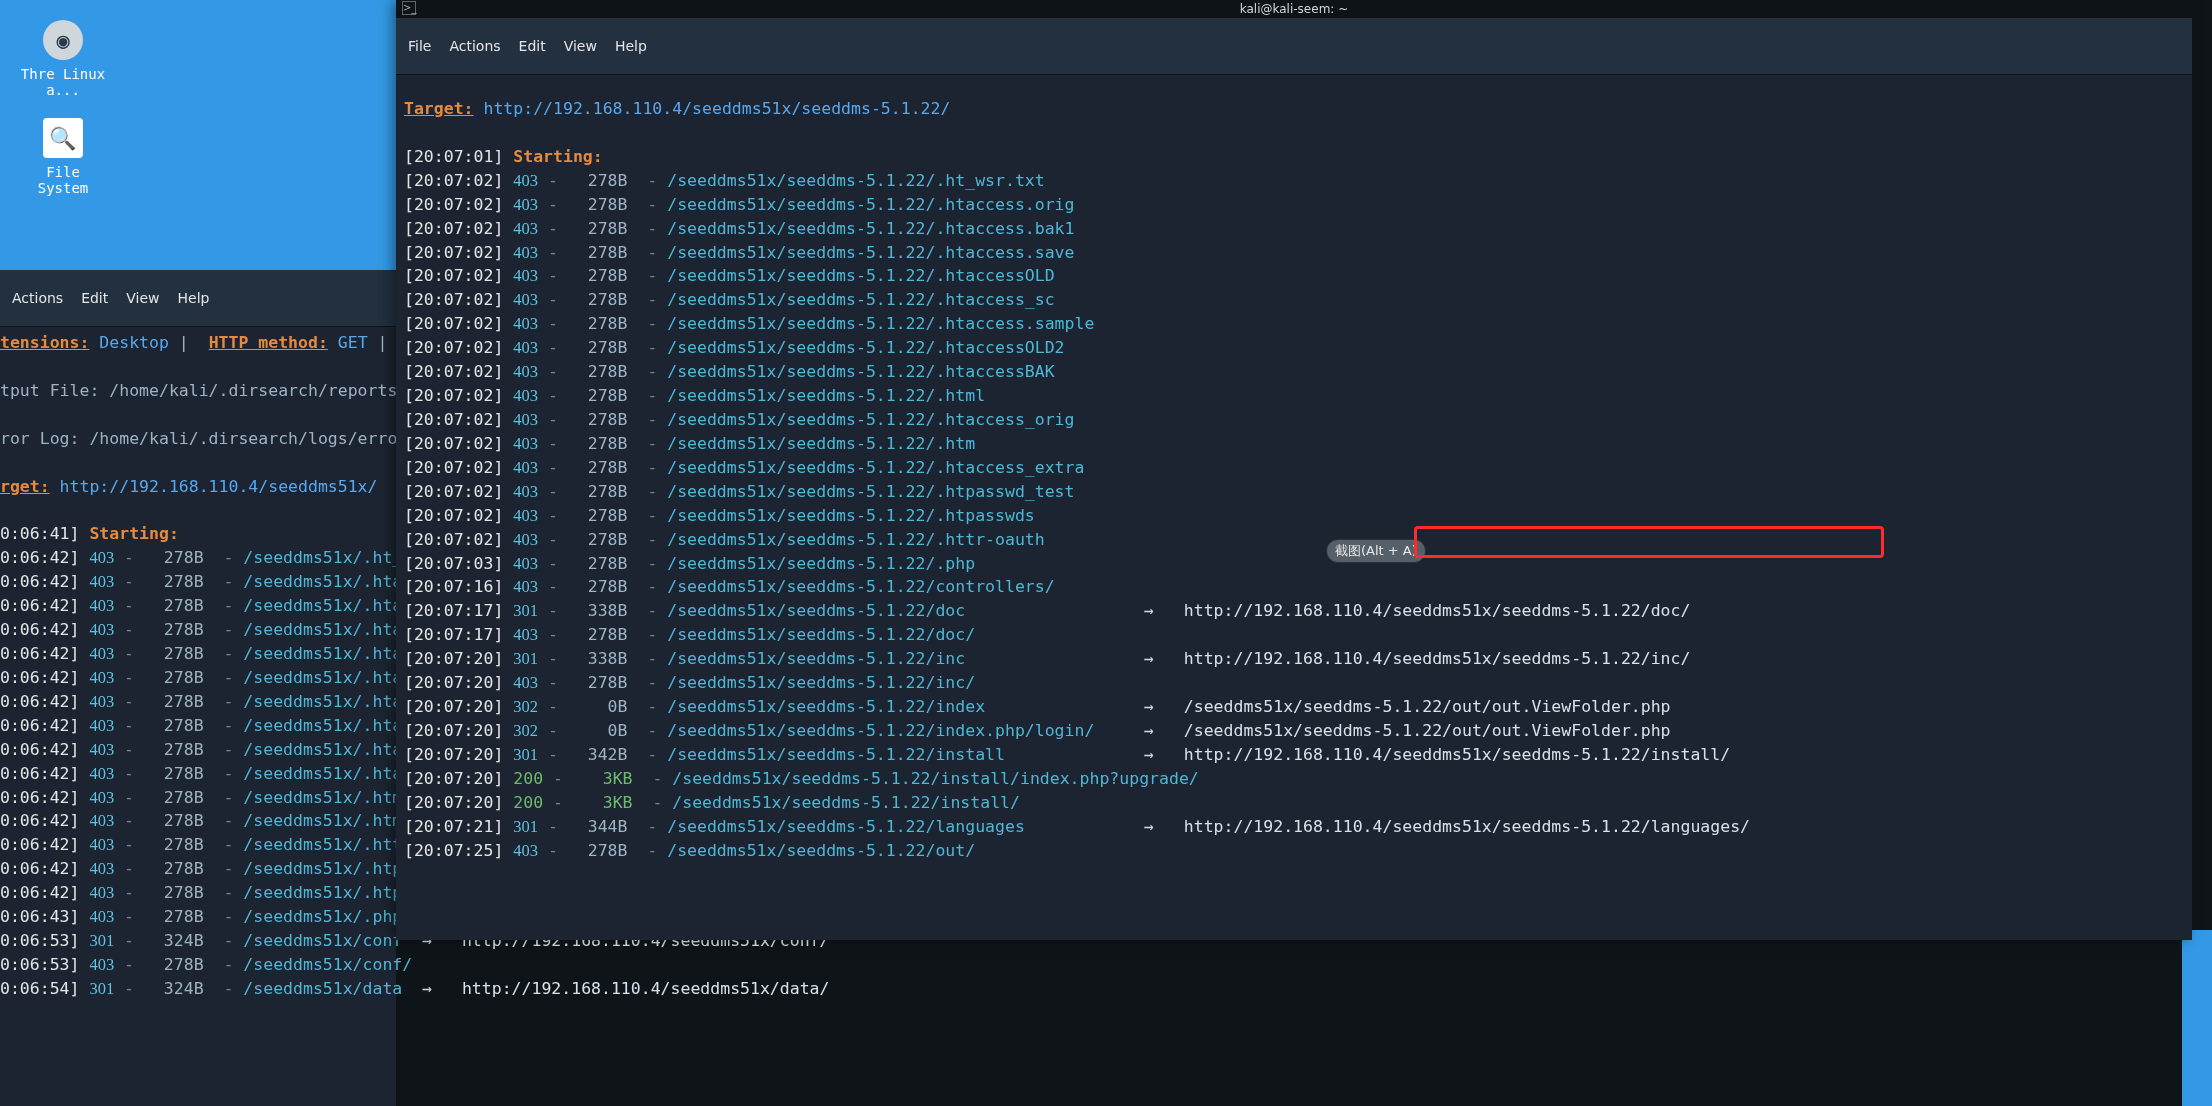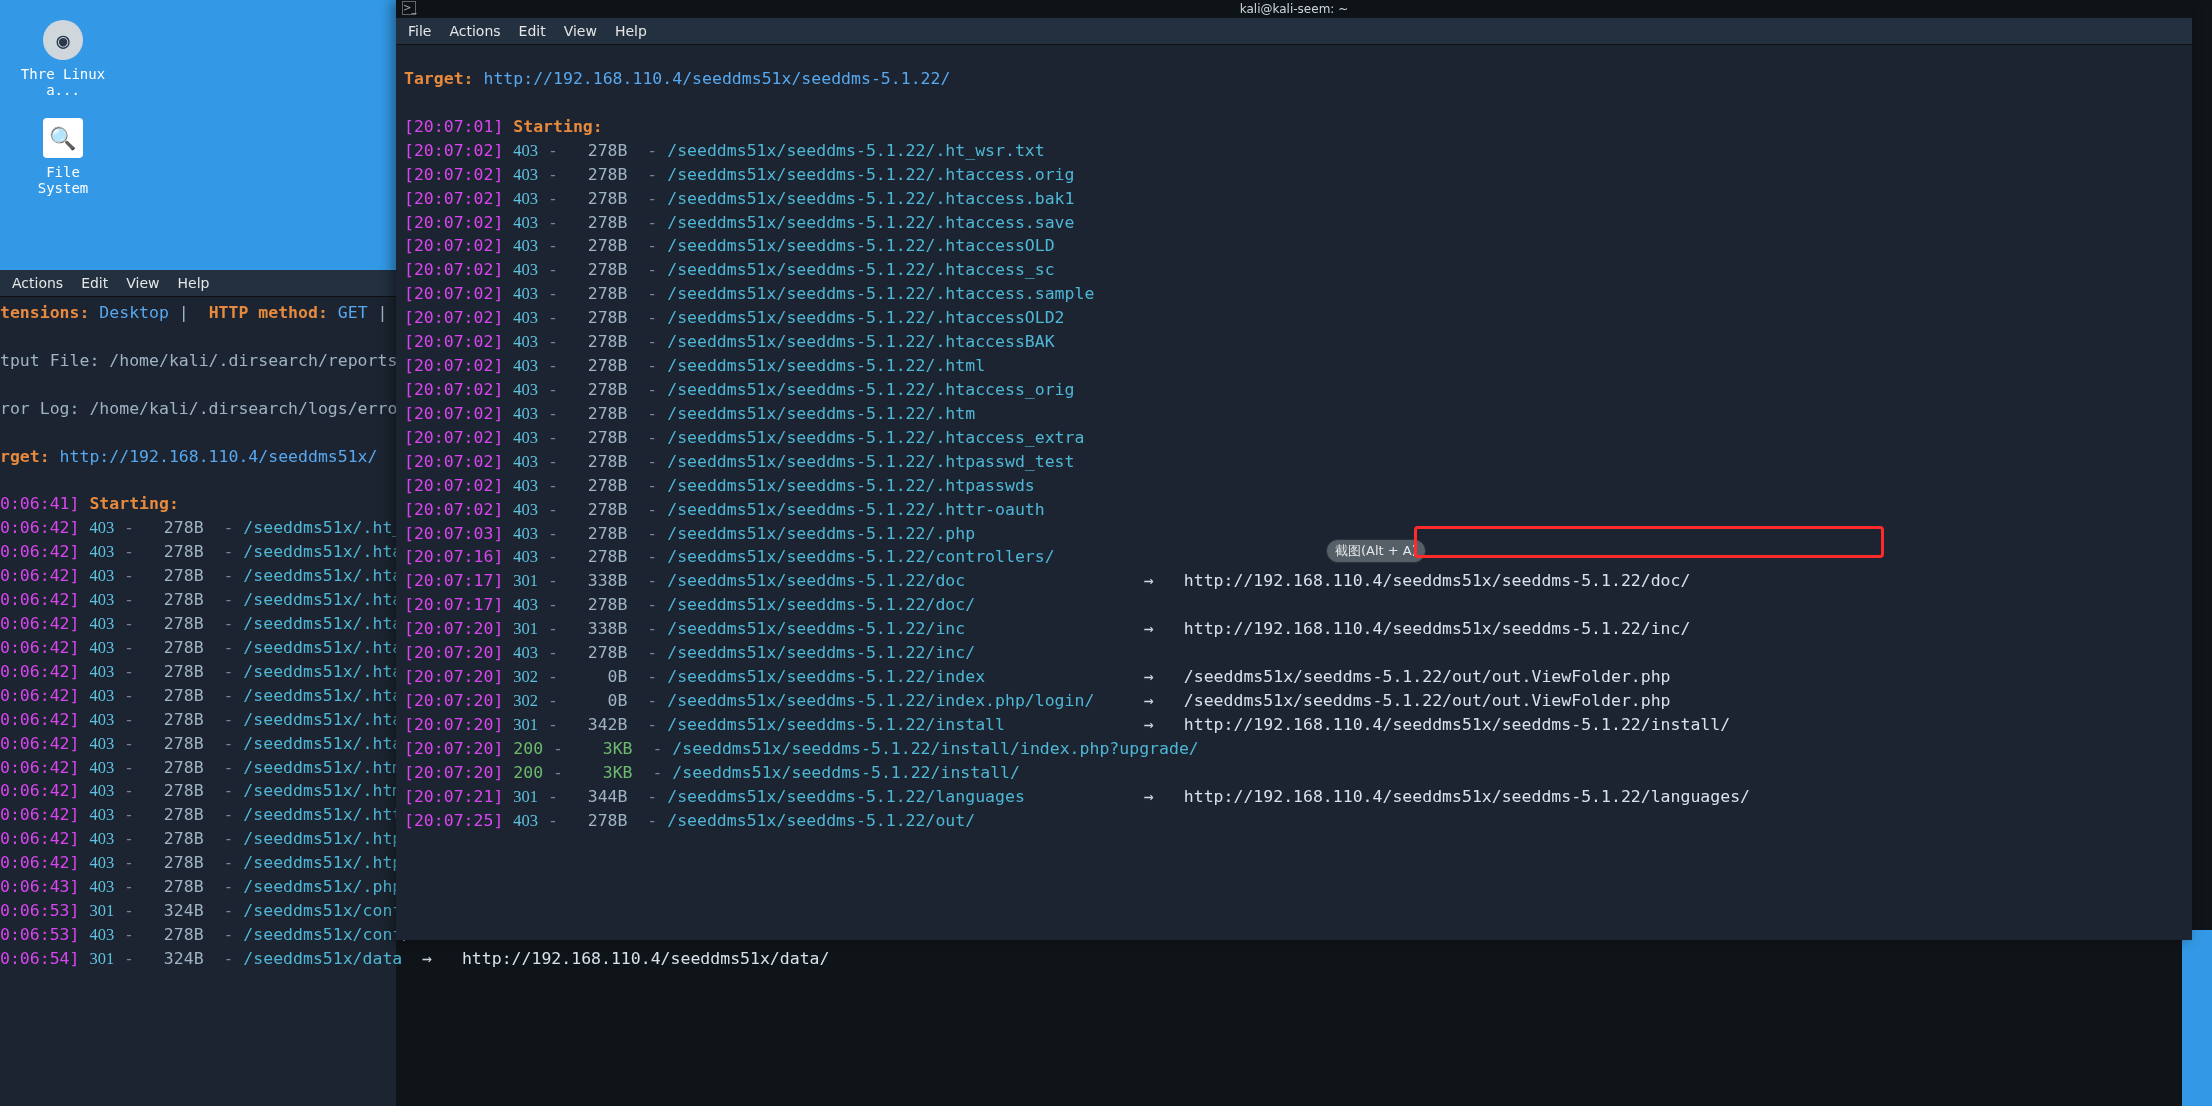--- a/index.html
+++ b/index.html
@@ -56,21 +56,21 @@
     left: 0;
     top: 270px;
     width: 396px;
     height: 836px;
     background: #1b2430;
     color: #cfd7dd;
   }
   .menubar {
     display: flex;
     gap: 18px;
-    padding: 5px 12px;
+    padding: 20px 12px;
     font-family: "DejaVu Sans", sans-serif;
     font-size: 14px;
     color: #e6e6e6;
     background: #22303f;
     border-bottom: 1px solid #111;
   }
   .term-back .body { padding: 4px 0 0 0; white-space: pre; line-height: 1.45; }
   
   .term-front {
     position: absolute;
@@ -94,28 +94,28 @@
   }
   .titlebar .ticon {
     position: absolute; left: 6px; top: 1px;
     width: 14px; height: 14px;
     border: 1px solid #666;
     font-size: 10px; line-height: 12px; text-align: center;
     color: #aaa;
   }
   .term-front .body { padding: 22px 0 6px 0; white-space: pre; line-height: 1.45; }
   
-  .c-ts    { color: #d946ef; text-align: right; }
+  .c-ts    { color: #e5e5e5; text-align: right; }
   .c-code  { color: #5fc2e0; font-family: Liberation Serif, serif; }
   .c-dash  { color: #6f8796; }
   .c-size  { color: #9fb3c4; }
   .c-pathc { color: #4fb7d6; }
   .c-arrow { color: #cfd7dd; }
   .c-url   { color: #d9e2ea; }
-  .c-orange{ color: #e78a3d; }
+  .c-orange{ color: #e78a3d; text-decoration: underline; }
   .c-start { color: #e78a3d; font-weight: 700; margin-top: 11px; }
   .c-blue  { color: #58a8ef; font-weight: 400; }
   .gray    { color: #9fb3c4; }
   .green   { color: #6fb96f; }
   .line { padding-left: 8px; }
   .line-back { padding-left: 0; }
   .redbox {
     position: absolute;
     border: 3px solid #ff2b2b;
     border-radius: 4px;

